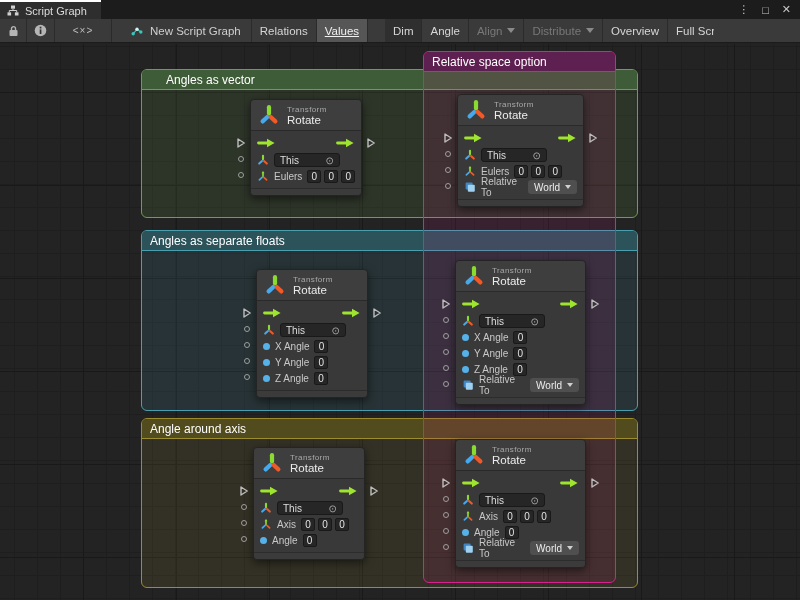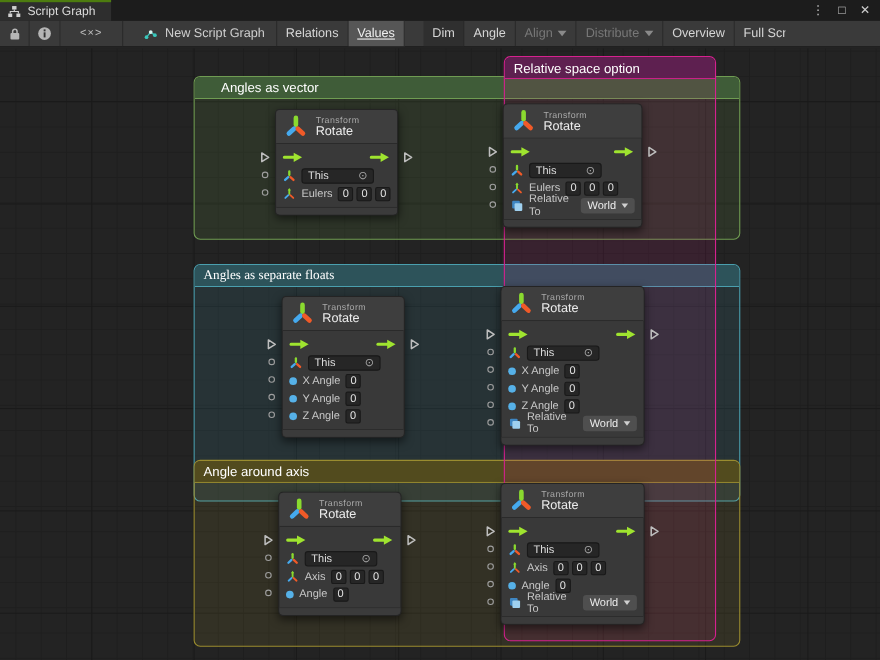--- a/index.html
+++ b/index.html
@@ -2,21 +2,21 @@
 <html><head>
 <meta charset="utf-8">
 <style>
   * { margin:0; padding:0; box-sizing:border-box; }
   html,body { width:800px; height:600px; overflow:hidden; background:#191919; }
   body { font-family:"Liberation Sans", sans-serif; }
   .window { position:relative; width:800px; height:600px; background:#222; overflow:hidden; }
 
   
   .tabbar { position:absolute; top:0; left:0; right:0; height:19px; background:#1c1c1c; display:flex; align-items:stretch; }
-  .tab { background:#2e2e2e; border-top:2px solid #4d7c0f; display:flex; align-items:center; gap:6px; padding:0 14px 0 7px; font-size:11px; color:#dcdcdc; }
+  .tab { background:#2e2e2e; border-top:2px solid #ffffff; display:flex; align-items:center; gap:6px; padding:0 14px 0 7px; font-size:11px; color:#dcdcdc; }
   .win-controls { margin-left:auto; display:flex; align-items:center; gap:13px; padding-right:9px; color:#c9c9c9; font-size:11px; }
   .win-controls span { cursor:default; }
 
   
   .toolbar { position:absolute; top:19px; left:0; right:0; height:24px; background:#3a3a3a; border-bottom:1px solid #1b1b1b; display:flex; align-items:stretch; font-size:11.5px; color:#d6d6d6; }
   .tb-cell { display:flex; align-items:center; justify-content:center; border-right:1px solid #2b2b2b; }
   .cell-lock { width:27px; } .cell-info { width:28px; } .cell-code { width:57px; color:#bdbdbd; font-size:10px; letter-spacing:1px; }
   .tb-graphname { display:flex; align-items:center; gap:6px; padding:0 10px 0 18px; color:#cfcfcf; }
   .tb-zoom { margin-left:auto; display:flex; align-items:center; gap:8px; padding-right:10px; color:#c9c9c9; }
   .zoom-track { position:relative; width:104px; height:2px; background:#8f8f8f; border-radius:1px; }
@@ -33,21 +33,21 @@
   .canvas { position:absolute; top:44px; left:0; right:0; bottom:0; background-color:#232323;
     background-image:
       linear-gradient(#191919 1px, transparent 1px),
       linear-gradient(90deg,#191919 1px, transparent 1px),
       linear-gradient(#1e1e1e 1px, transparent 1px),
       linear-gradient(90deg,#1e1e1e 1px, transparent 1px);
     background-size:93px 93px, 93px 93px, 23px 23px, 23px 23px;
     background-position:0 48px, 83px 0, 0 2px, 14px 0; }
 
   
-  .group { position:absolute; border:1px solid; border-radius:6px; z-index:1;margin-left:35px; }
+  .group { position:absolute; border:1px solid; border-radius:6px; z-index:1; }
   .group.overlay { z-index:2; }
   .group-header { height:20px; display:flex; align-items:center; padding:0 8px; font-size:12px; color:#fff; border-bottom:1px solid; border-radius:5px 5px 0 0; }
 
   
   .node { position:absolute; z-index:3; background:#393939; border:1px solid #242424; border-radius:4px; box-shadow:0 3px 8px rgba(0,0,0,0.5); }
   .node-header { display:flex; align-items:center; gap:7px; padding:4px 9px 4px 7px; background:#3e3e3e; border-bottom:1px solid #2a2a2a; border-radius:4px 4px 0 0; }
   .node-cat { font-size:8px; color:#a9a9a9; letter-spacing:0.4px; }
   .node-title { font-size:11.5px; color:#ececec; }
   .node-body { padding:3px 6px 4px; }
   .row { height:16px; display:flex; align-items:center; gap:5px; font-size:10px; color:#c8c8c8; }
@@ -149,21 +149,21 @@
         </div>
       </div>
   </div>
 
   <div class="canvas" id="canvas">
       <div class="group" style="left: 141px; top: 25px; width: 497px; height: 149px; border-color: rgb(111, 156, 82); background: rgba(115, 170, 80, 0.13);">
         <div class="group-header" style="background: rgb(63, 92, 56); border-bottom-color: rgb(111, 156, 82); padding-left: 24px;">
           <span>Angles as vector</span>
         </div>
       </div>
-      <div class="group" style="left: 141px; top: 196px; width: 497px; height: 216px; border-color: rgb(74, 159, 174); background: rgba(75, 175, 195, 0.12); font-family: Liberation Serif, serif;">
+      <div class="group" style="left: 141px; top: 186px; width: 497px; height: 181px; border-color: rgb(74, 159, 174); background: rgba(75, 175, 195, 0.12);">
         <div class="group-header" style="background: rgb(45, 83, 90); border-bottom-color: rgb(74, 159, 174);">
           <span>Angles as separate floats</span>
         </div>
       </div>
       <div class="group" style="left: 141px; top: 374px; width: 497px; height: 170px; border-color: rgb(154, 140, 47); background: rgba(200, 175, 60, 0.1);">
         <div class="group-header" style="background: rgb(82, 75, 30); border-bottom-color: rgb(154, 140, 47);">
           <span>Angle around axis</span>
         </div>
       </div>
       <div class="group overlay" style="left: 423px; top: 7px; width: 193px; height: 532px; border-color: rgb(214, 33, 143); background: rgba(214, 33, 143, 0.12);">

